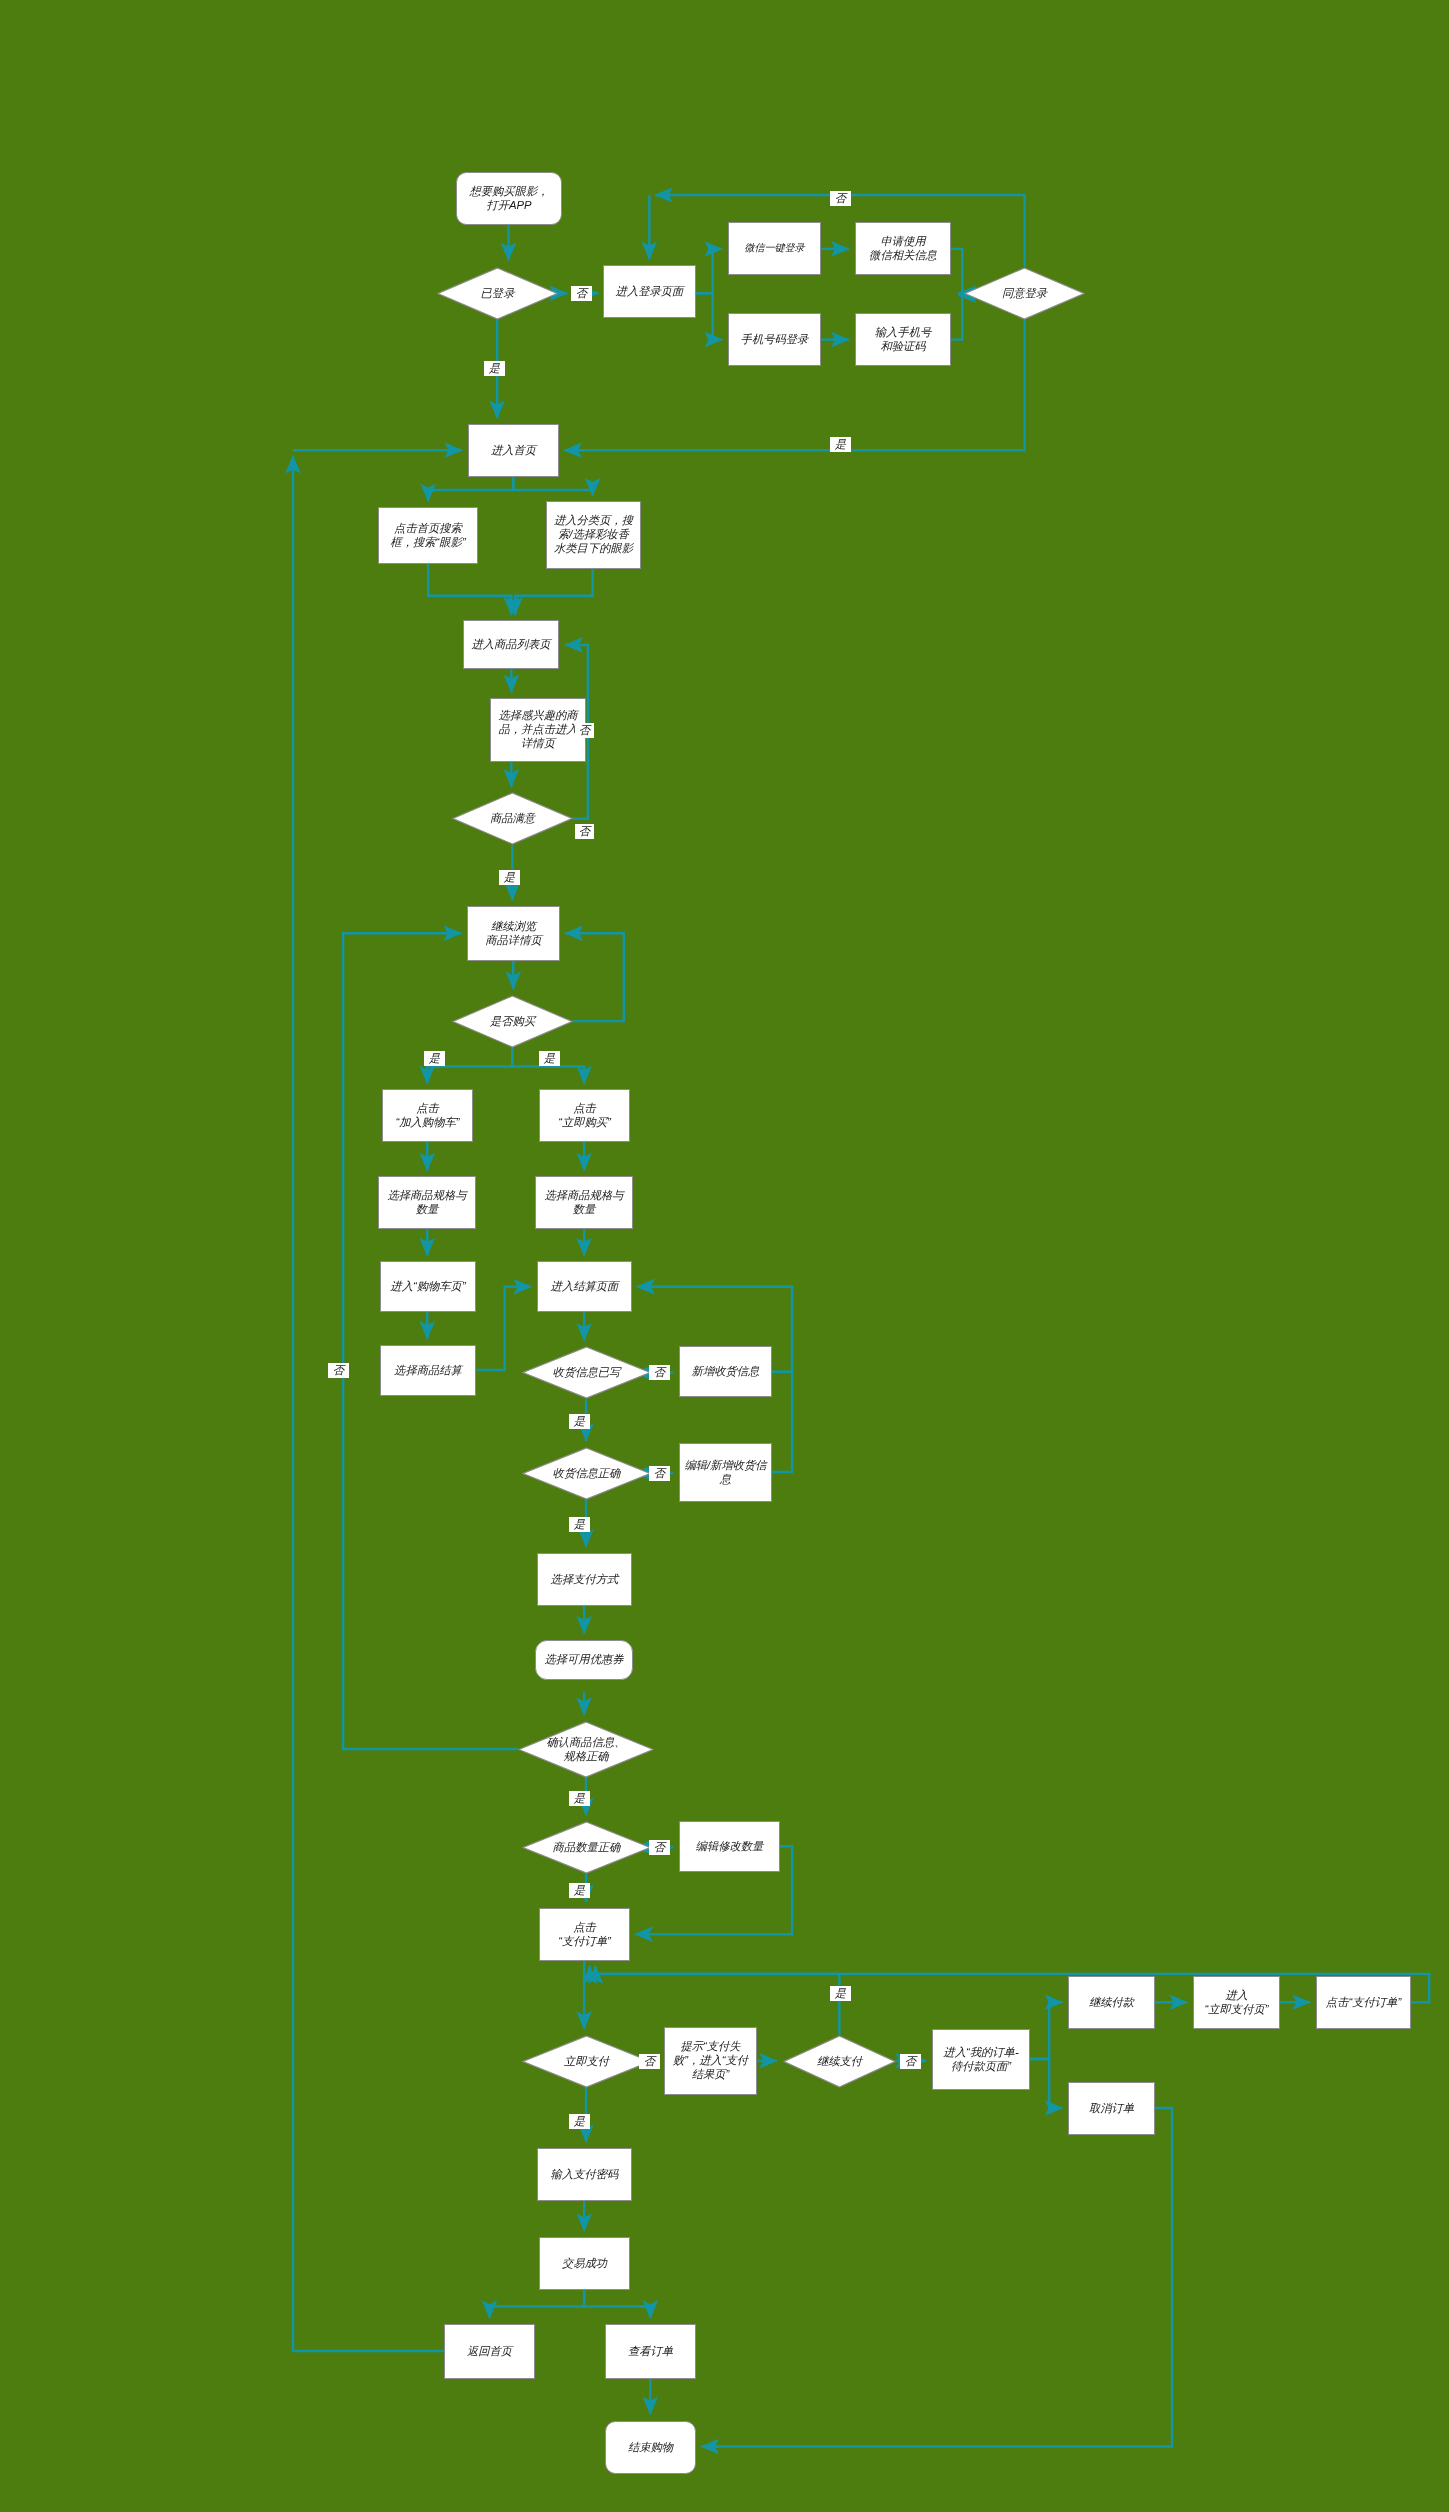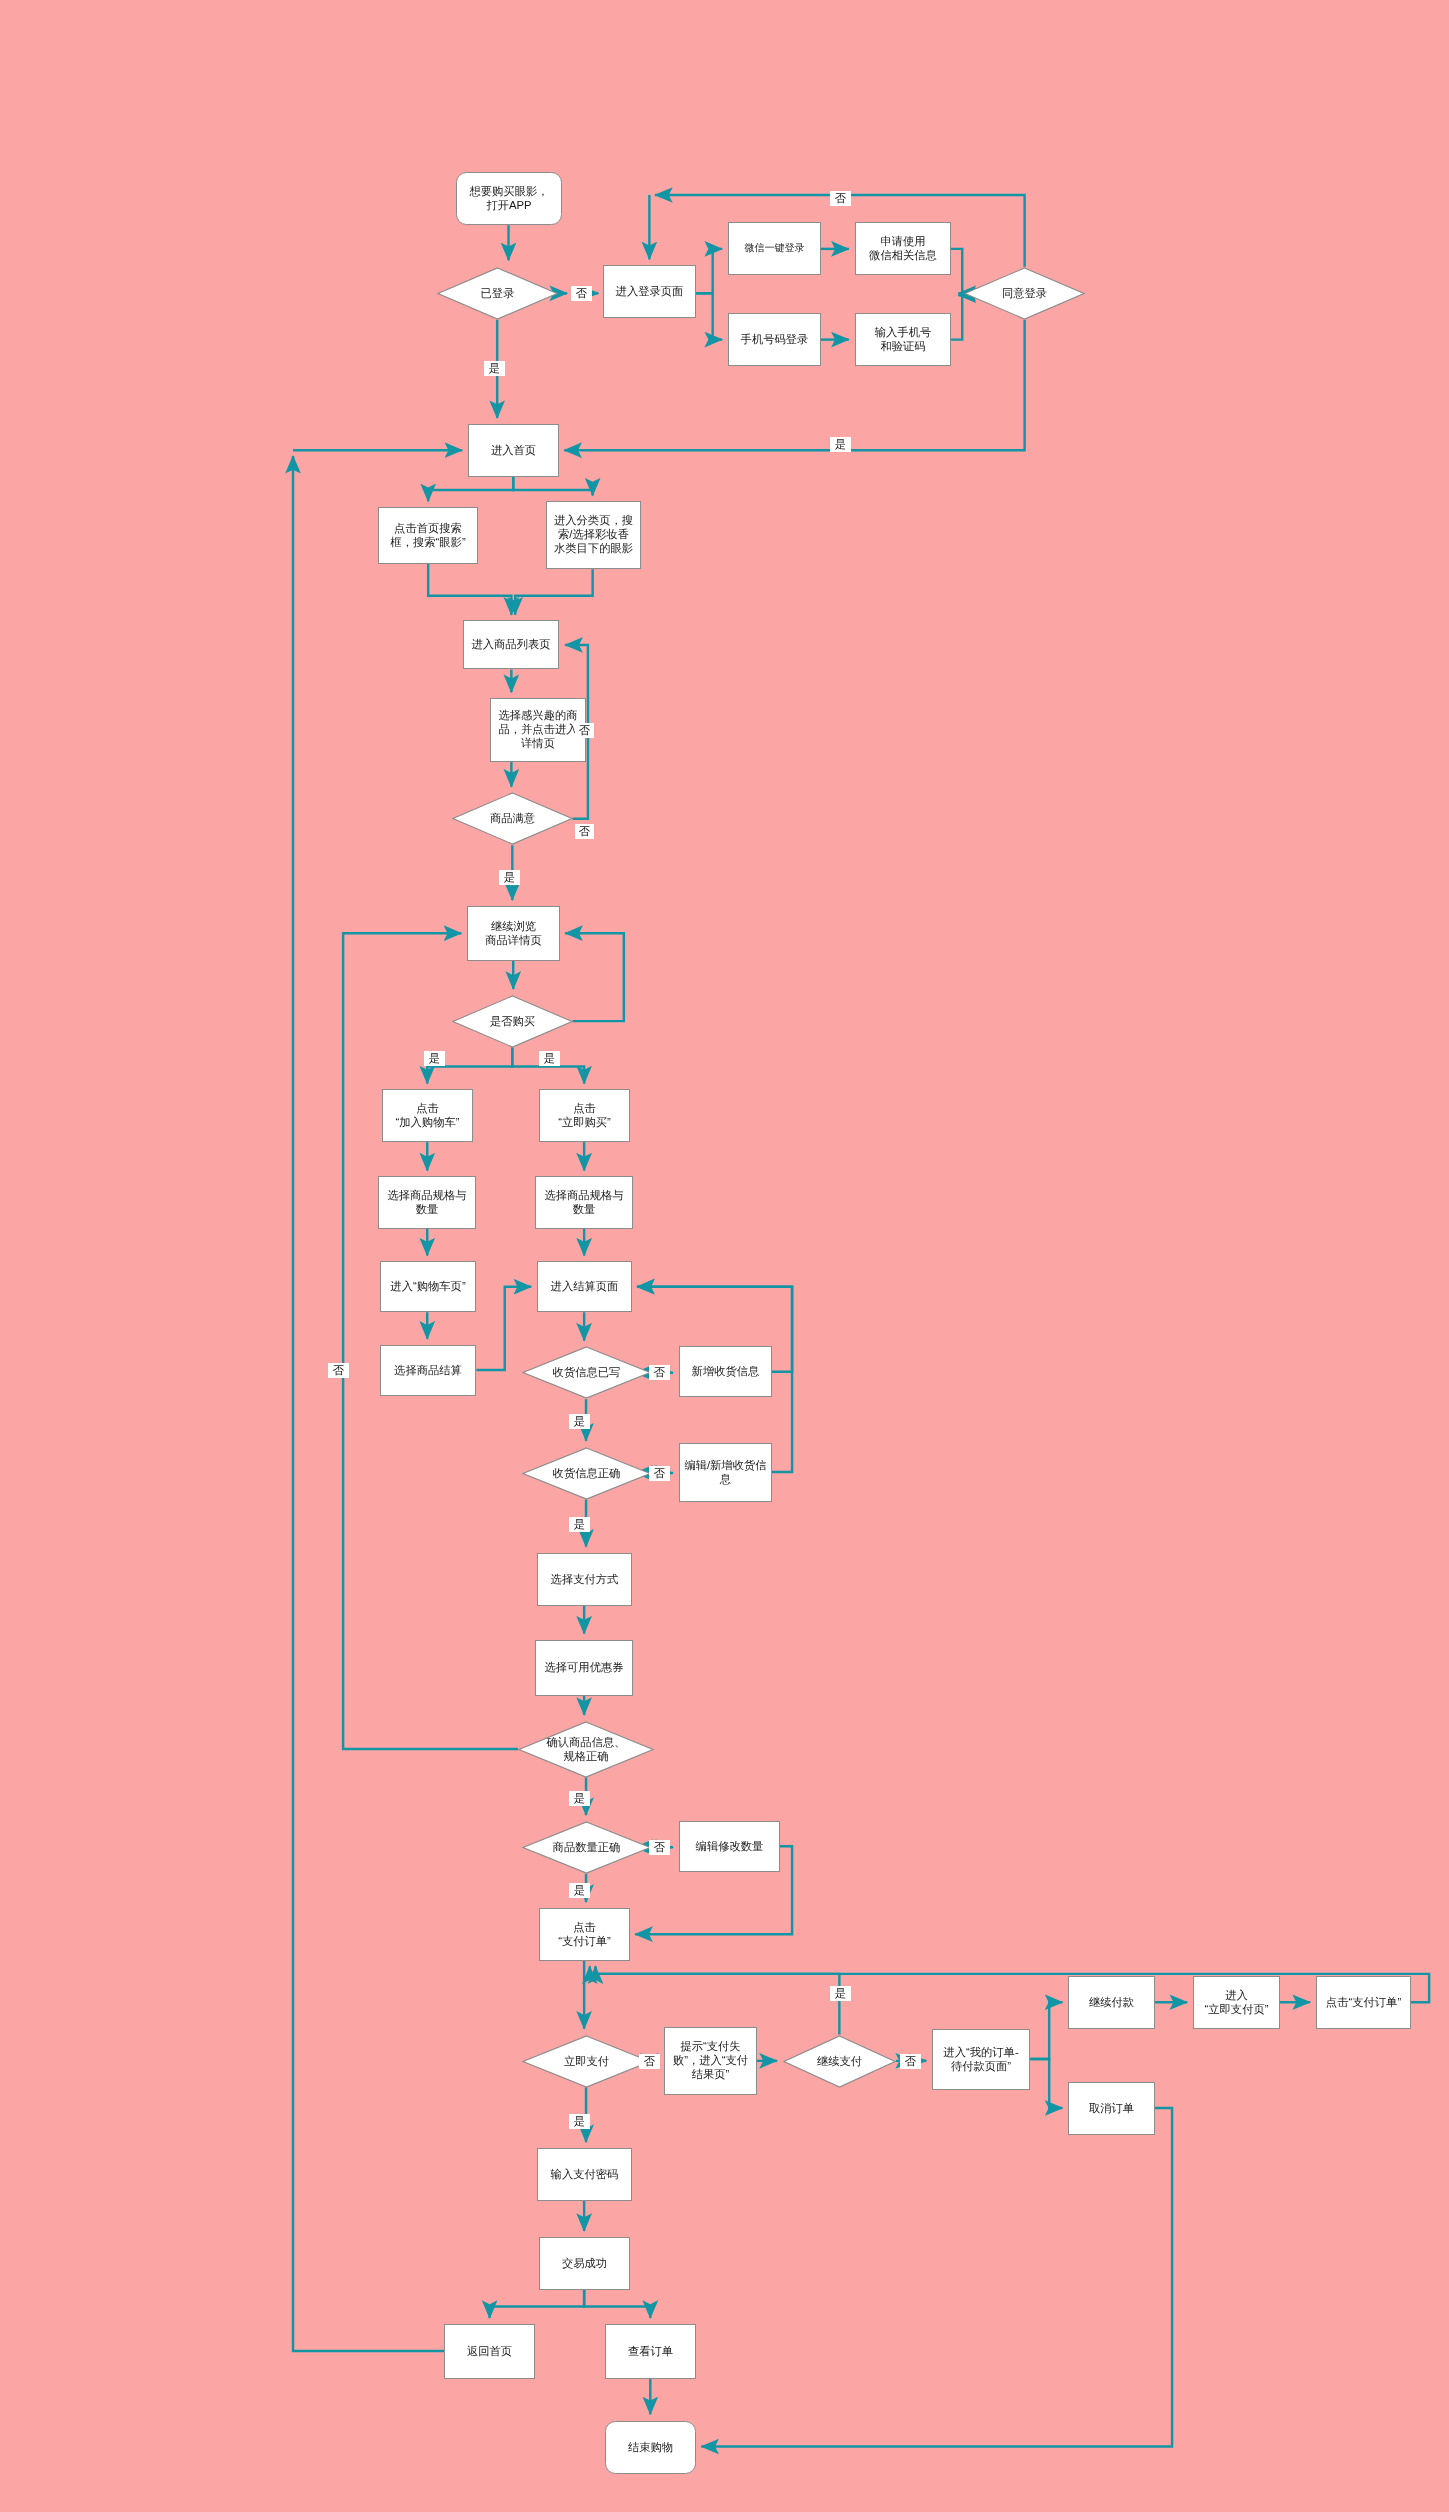--- a/index.html
+++ b/index.html
@@ -1,17 +1,17 @@
 <!DOCTYPE html>
 <html style="font-size:15px"><head>
 <meta charset="utf-8">
 <style>
   html,body{margin:0;padding:0;background:#ffffff;}
   body{font-family:"Liberation Sans","DejaVu Sans",sans-serif;}
-  #stage{position:relative;width:1449px;height:2512px;background:#fca5a5;overflow:hidden;}
+  #stage{position:relative;width:1449px;height:2512px;background:#4d7c0f;overflow:hidden;font-style:italic;}
   svg#wires{position:absolute;left:0;top:0;width:1449px;height:2512px;}
   .node{position:absolute;box-sizing:border-box;display:flex;align-items:center;justify-content:center;
         text-align:center;color:#1a1a1a;background:#fff;}
   .node .txt{display:block;line-height:1.22;padding:0 3.8px;white-space:pre-line;}
   .rect{border:1px solid #8c8c8c;}
   .round{border:1px solid #8c8c8c;border-radius:10.4px;}
   .diamond{border:none;background:transparent;}
   .diamond .dshape{position:absolute;left:0;top:0;width:100%;height:100%;}
   .diamond .txt{position:relative;z-index:2;}
   .elabel{position:absolute;color:#1a1a1a;background:#fff;text-align:center;line-height:1;
@@ -268,21 +268,21 @@
       </svg>
       <span class="txt" style="font-size: 11.3px;">收货信息正确</span>
     </div>
     <div class="node rect" style="left: 679px; top: 1443px; width: 93px; height: 59px;">
       <span class="txt" style="font-size: 11.3px;">编辑/新增收货信
 息</span>
     </div>
     <div class="node rect" style="left: 537px; top: 1553px; width: 95px; height: 53px;">
       <span class="txt" style="font-size: 11.3px;">选择支付方式</span>
     </div>
-    <div class="node rect" style="left: 535px; top: 1640px; width: 98px; height: 56px;">
+    <div class="node rect" style="left: 535px; top: 1640px; width: 98px; height: 40px; border-radius: 12px;">
       <span class="txt" style="font-size: 11.3px;">选择可用优惠券</span>
     </div>
     <div class="node diamond" style="left: 518px; top: 1721px; width: 136px; height: 57px;">
       <svg class="dshape" viewBox="0 0 144 60" preserveAspectRatio="none">
         <polygon points="72,1 143,30 72,59 1,30" fill="#ffffff" stroke="#8c8c8c" stroke-width="1.1" vector-effect="non-scaling-stroke"></polygon>
       </svg>
       <span class="txt" style="font-size: 11.3px;">确认商品信息、
 规格正确</span>
     </div>
     <div class="node diamond" style="left: 522px; top: 1821px; width: 129px; height: 53px;">

